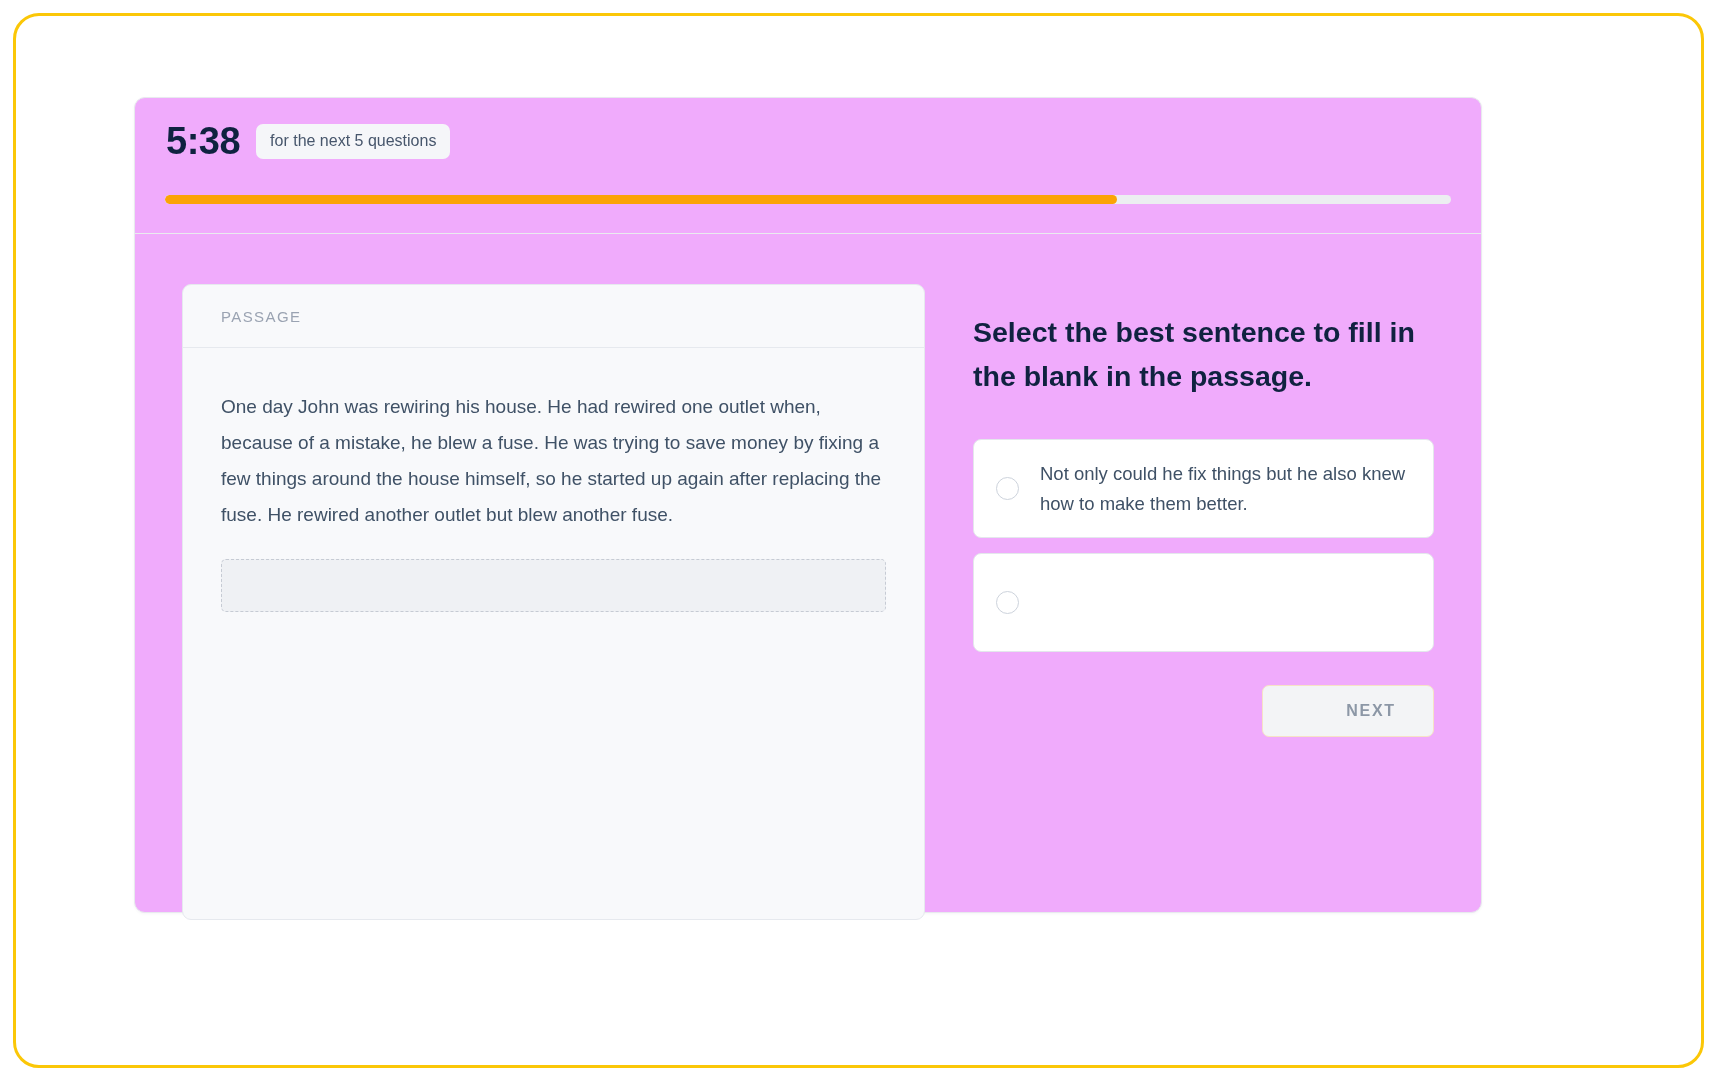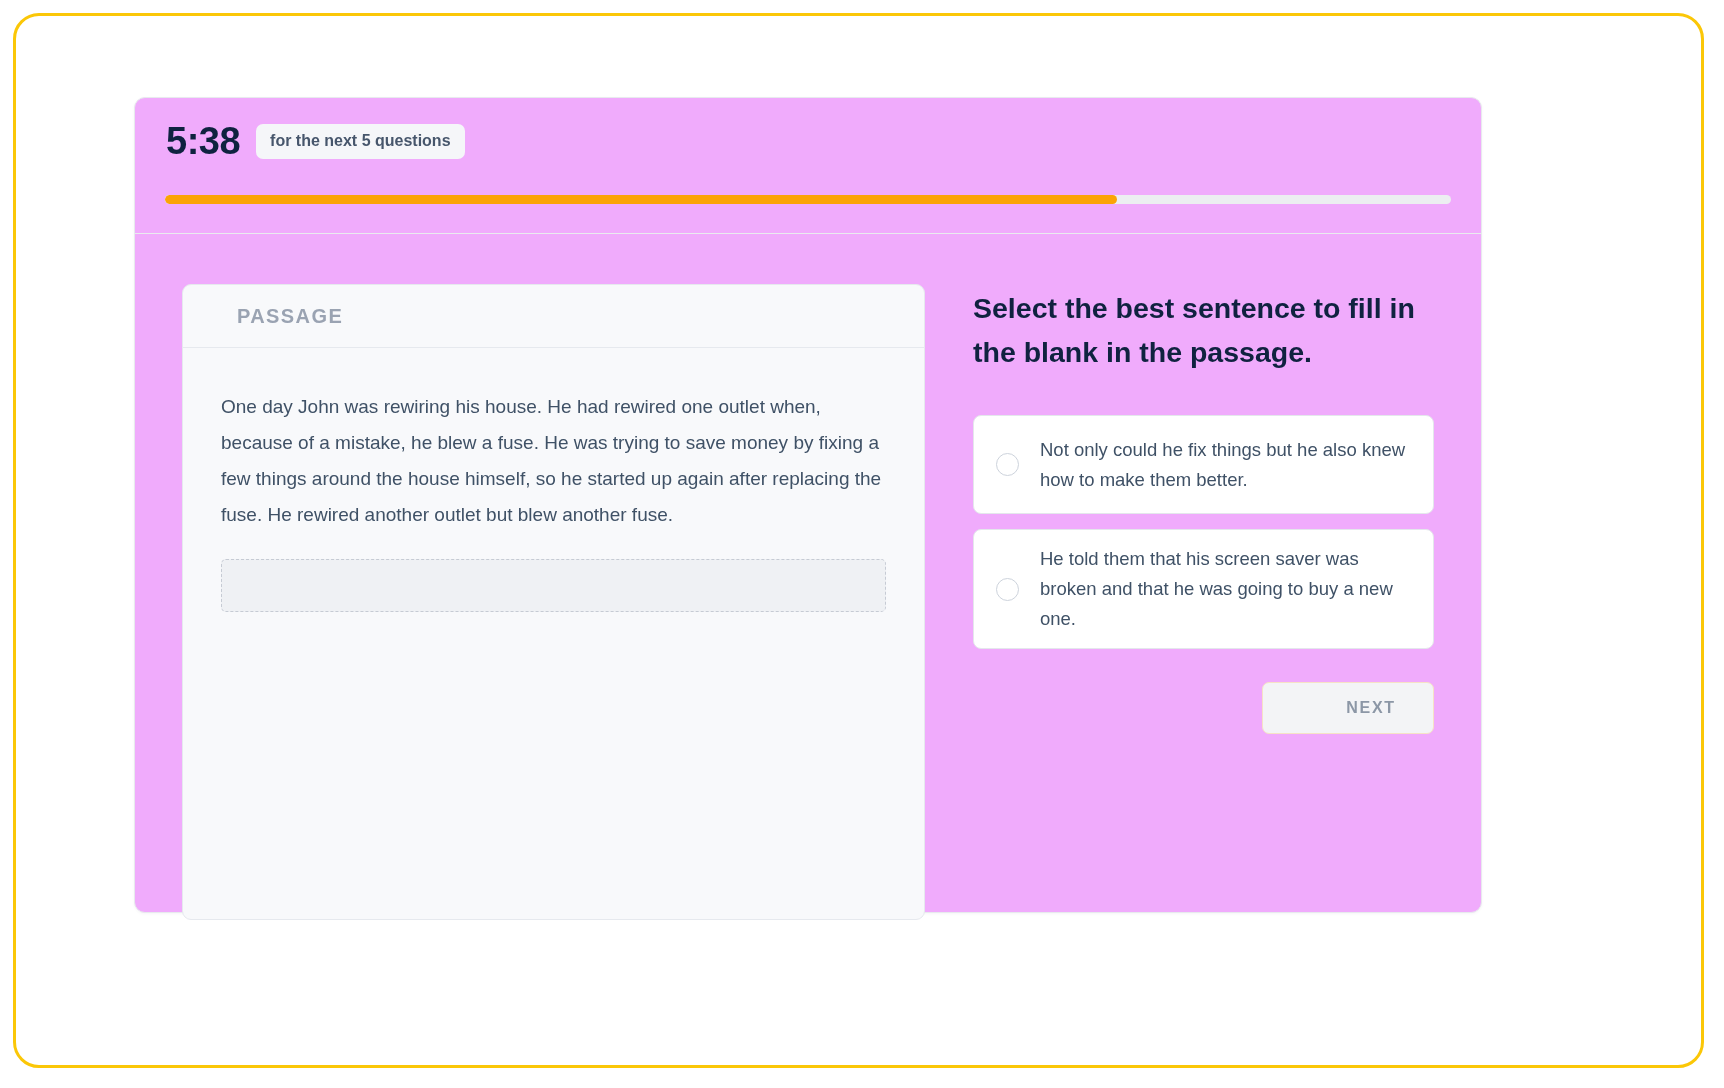--- a/index.html
+++ b/index.html
@@ -65,21 +65,20 @@
   }
   #timer-pill {
     margin-left: 16px;
     background: #f5f6f9;
     color: #47566c;
     font-size: 16px;
     border-radius: 7px;
     padding: 9px 14px 10px 14px;
     line-height: 1;
     white-space: nowrap;
-    font-weight: bold;
   }
   #progress-track {
     position: absolute;
     left: 30px;
     right: 30px;
     top: 97px;
     height: 9px;
     border-radius: 6px;
     background: #eceef1;
     overflow: hidden;
@@ -113,25 +112,24 @@
   }
   #passage-header {
     height: 63px;
     box-sizing: border-box;
     border-bottom: 1px solid #e6e9ee;
     display: flex;
     align-items: center;
     padding-left: 38px;
   }
   #passage-label {
-    font-size: 20px;
-    font-weight: bold;
+    font-size: 15px;
+    font-weight: normal;
     letter-spacing: 1.4px;
     color: #9aa3b2;
-    margin-left: 16px;
   }
   #passage-content {
     padding: 41px 38px 0 38px;
   }
   .passage-para {
     font-size: 19px;
     line-height: 36px;
     color: #3f5166;
     margin: 0;
   }
@@ -142,20 +140,21 @@
     border: 1.5px dashed #c6cbd4;
     border-radius: 5px;
     background: #eff1f4;
   }
 
   
   #question-col {
     flex: 1;
     padding-left: 48px;
     padding-top: 2px;
+    margin-top: 24px;
   }
   #question-title {
     font-size: 28.5px;
     font-weight: bold;
     line-height: 44px;
     color: #102240;
     margin: 0 0 41px 0;
     max-width: 570px;
   }
   #options-list {
@@ -250,21 +249,20 @@
 
           <div class="option">
             <span class="option-radio"></span>
             <span class="option-text">Not only could he fix things but he also knew how to make them better.</span>
           </div>
 
 
 
           <div class="option">
             <span class="option-radio"></span>
-            <span class="option-text">He told them that his screen saver was broken and that he was going to buy a new one.</span>
           </div>
 
         </div>
 
         <div id="next-row">
           <div id="next-button">NEXT</div>
         </div>
       </div>
 
     </div>

